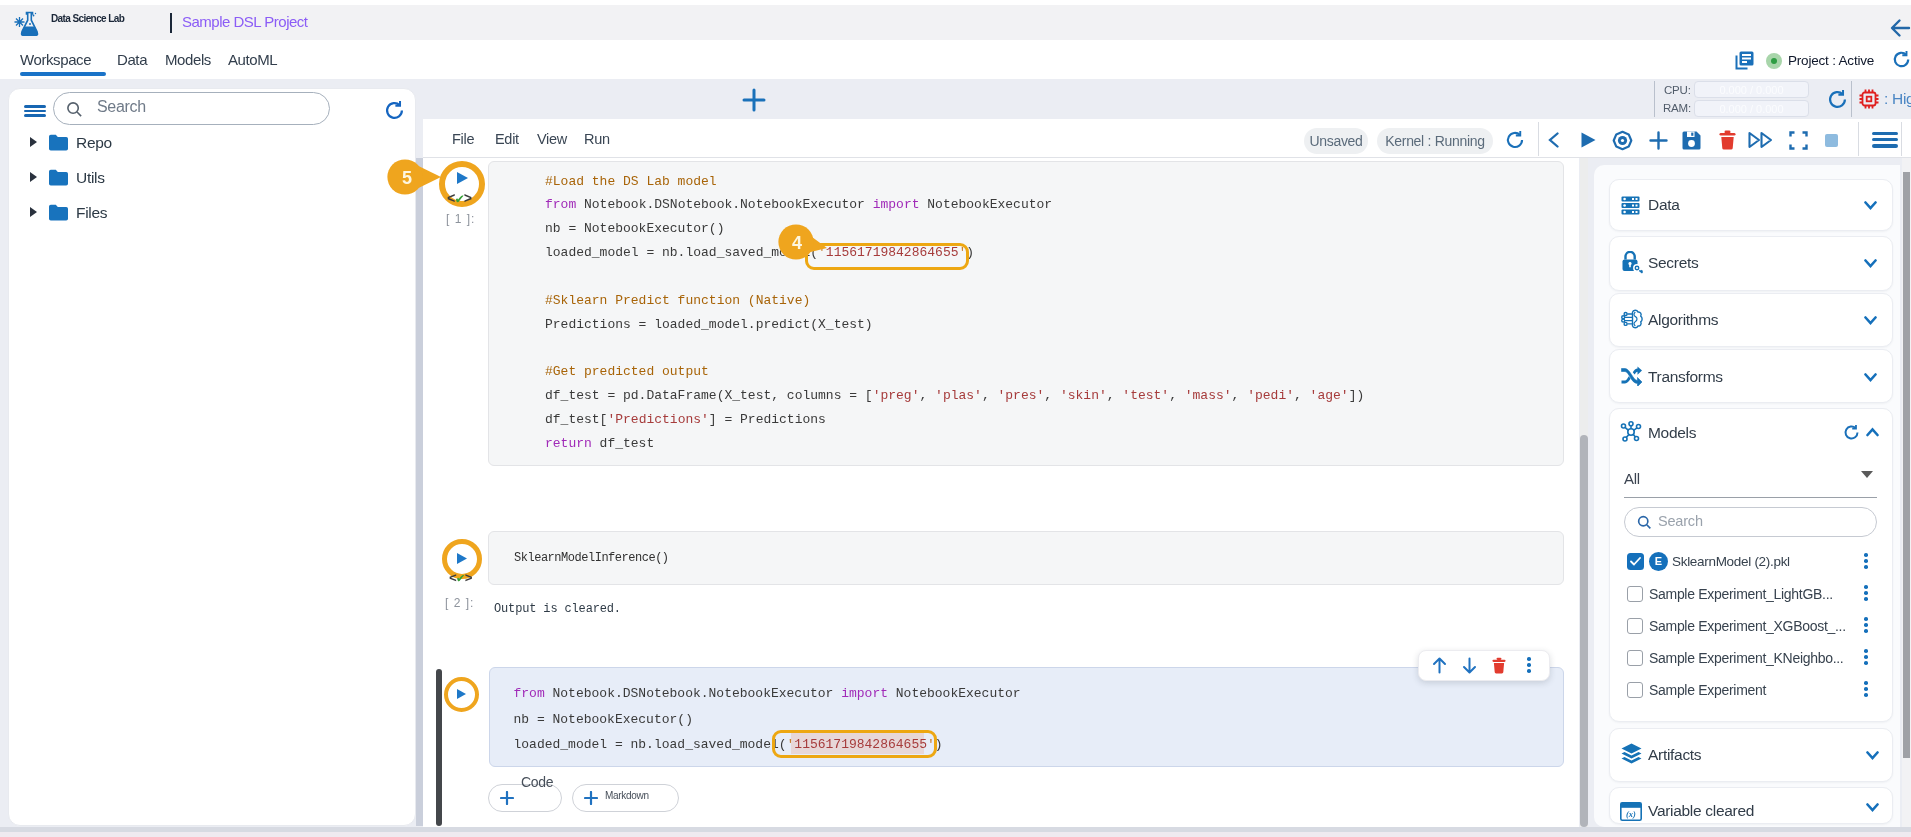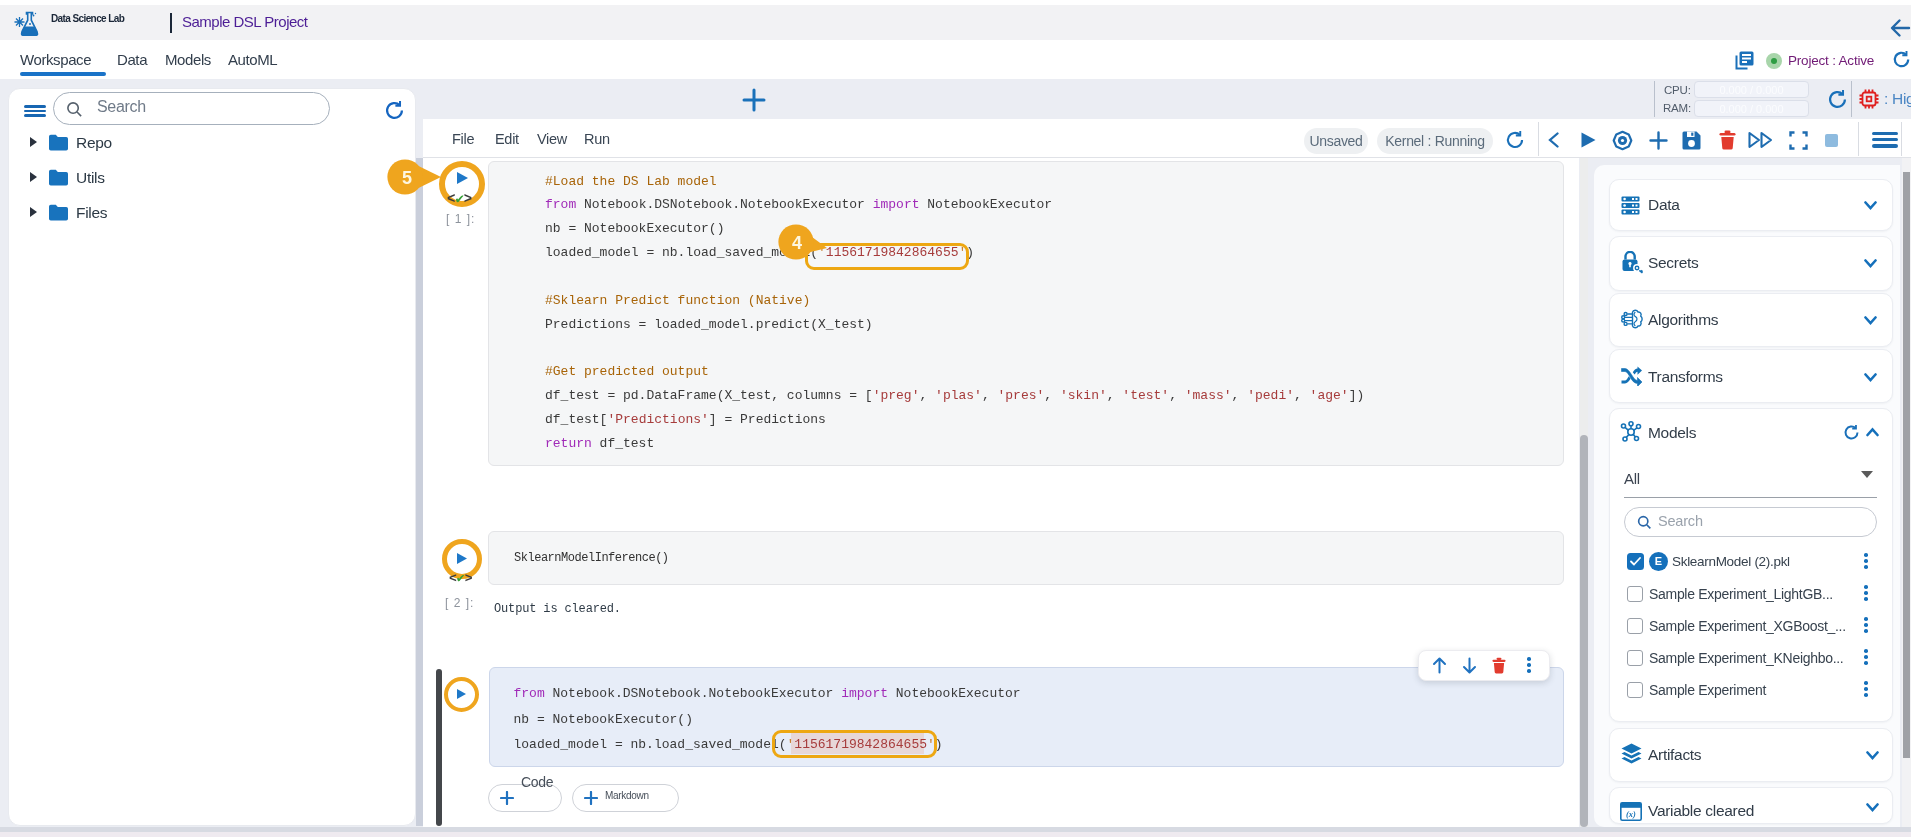--- a/index.html
+++ b/index.html
@@ -4,26 +4,26 @@
 <style>
 *{margin:0;padding:0;box-sizing:border-box}
 body{font-family:"Liberation Sans",sans-serif;background:#fff}
 #app{position:relative;width:1911px;height:837px;overflow:hidden;background:#fff}
 .abs{position:absolute}
 .mono{font-family:"Liberation Mono",monospace}
 
 .hdr{position:absolute;left:0;top:5px;width:1911px;height:35px;background:#f2f2f4}
 .hdr-title{position:absolute;left:51px;top:8px;font-size:10px;font-weight:bold;color:#1b2738;letter-spacing:-.6px}
 .hdr-div{position:absolute;left:170px;top:8px;width:2px;height:20px;background:#1b2738}
-.hdr-sub{position:absolute;left:182px;top:8px;font-size:15px;color:#4c1d95;letter-spacing:-.5px}
+.hdr-sub{position:absolute;left:182px;top:8px;font-size:15px;color:#8b5cf6;letter-spacing:-.5px}
 
 .nav{position:absolute;left:0;top:40px;width:1911px;height:39px;background:#fff}
 .nav-tab{position:absolute;top:0;height:39px;line-height:40px;font-size:15px;color:#323e4c;letter-spacing:-.4px}
 .nav-under{position:absolute;left:20px;top:32px;width:86px;height:4px;background:#1a73c8;border-radius:2px}
-.proj-txt{position:absolute;left:1788px;top:0;height:39px;line-height:42px;font-size:13.5px;color:#701a75;letter-spacing:-.2px}
+.proj-txt{position:absolute;left:1788px;top:0;height:39px;line-height:42px;font-size:13.5px;color:#0f172a;letter-spacing:-.2px}
 
 .content{position:absolute;left:0;top:79px;width:1911px;height:748px;background:#ebedf3}
 .bstrip1{position:absolute;left:0;top:827px;width:1911px;height:5px;background:#d7dae2}
 .bstrip2{position:absolute;left:0;top:832px;width:1911px;height:5px;background:#efeaf0}
 
 .lcard{position:absolute;left:8px;top:88px;width:408px;height:738px;background:#fff;border:1px solid #e8eaef;border-radius:12px}
 .srch{position:absolute;left:53px;top:92px;width:277px;height:33px;border:1px solid #a6b0bc;border-radius:17px;background:#fff}
 .srch-txt{position:absolute;left:97px;top:98px;font-size:16px;color:#6f7a88;letter-spacing:-.3px}
 .tree-lbl{position:absolute;font-size:15.5px;color:#2c3945;letter-spacing:-.3px}
 .caret{position:absolute;width:0;height:0;border-left:7px solid #2a323e;border-top:5px solid transparent;border-bottom:5px solid transparent}

